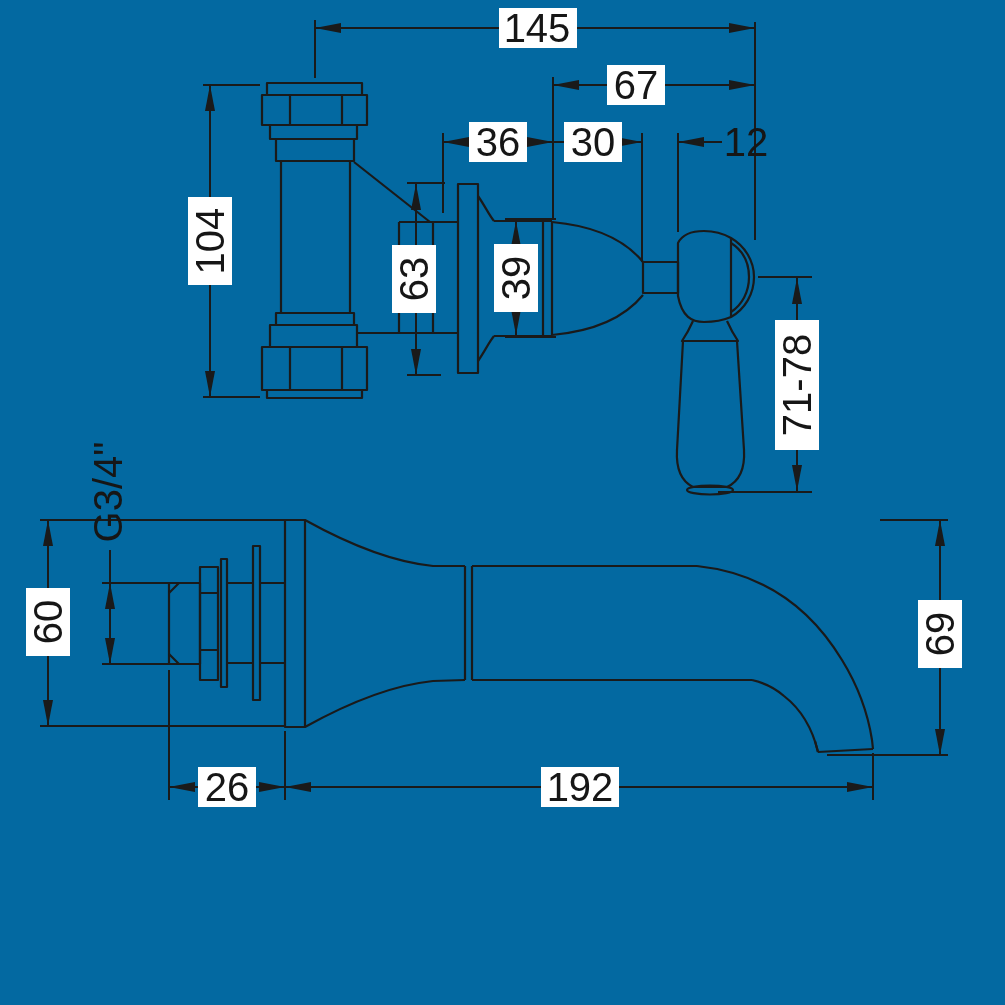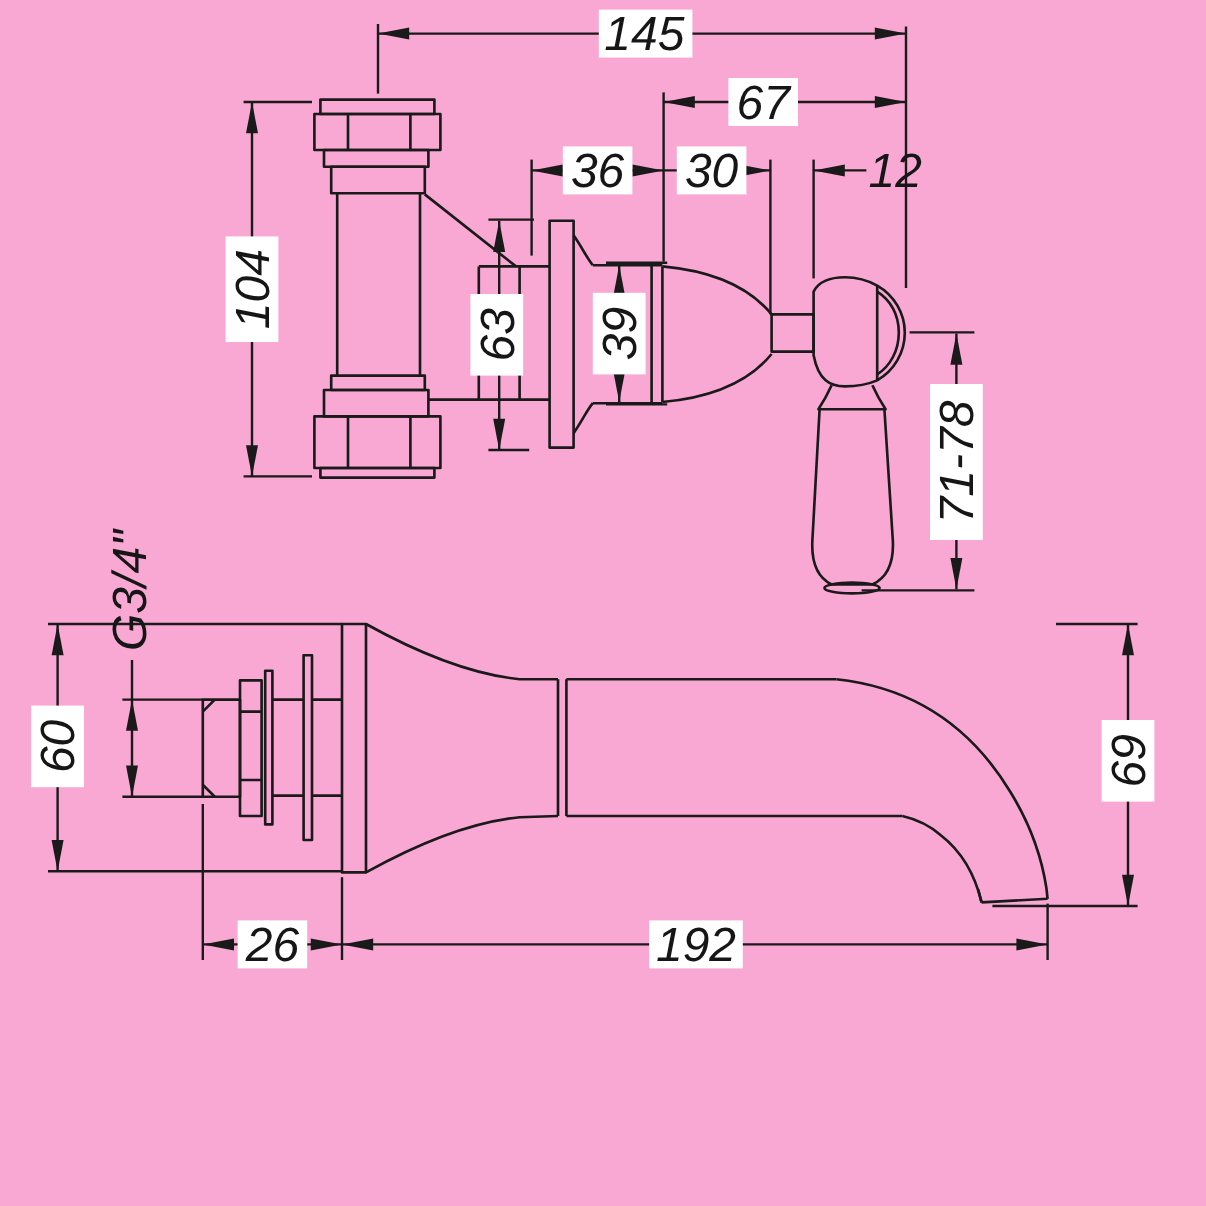--- a/index.html
+++ b/index.html
@@ -1,16 +1,16 @@
 <!DOCTYPE html>
 <html><head>
 <meta charset="utf-8">
 <style>
   html,body{margin:0;padding:0;background:#ffffff;}
-  #stage{position:relative;width:1005px;height:1005px;background:#f9a8d4;overflow:hidden;font-style:italic;}
+  #stage{position:relative;width:1005px;height:1005px;background:#0369a1;overflow:hidden;}
   svg{display:block;}
   .ln{fill:none;stroke:#1a1a1a;stroke-width:2.2;stroke-linejoin:round;stroke-linecap:butt;}
   .dln{fill:none;stroke:#1a1a1a;stroke-width:2;}
   .ah{fill:#1a1a1a;stroke:none;}
   .mask{fill:#ffffff;stroke:none;}
   text.dim{font-family:"Liberation Sans","DejaVu Sans",sans-serif;font-size:40px;fill:#161616;}
 </style>
 </head>
 <body>
 

